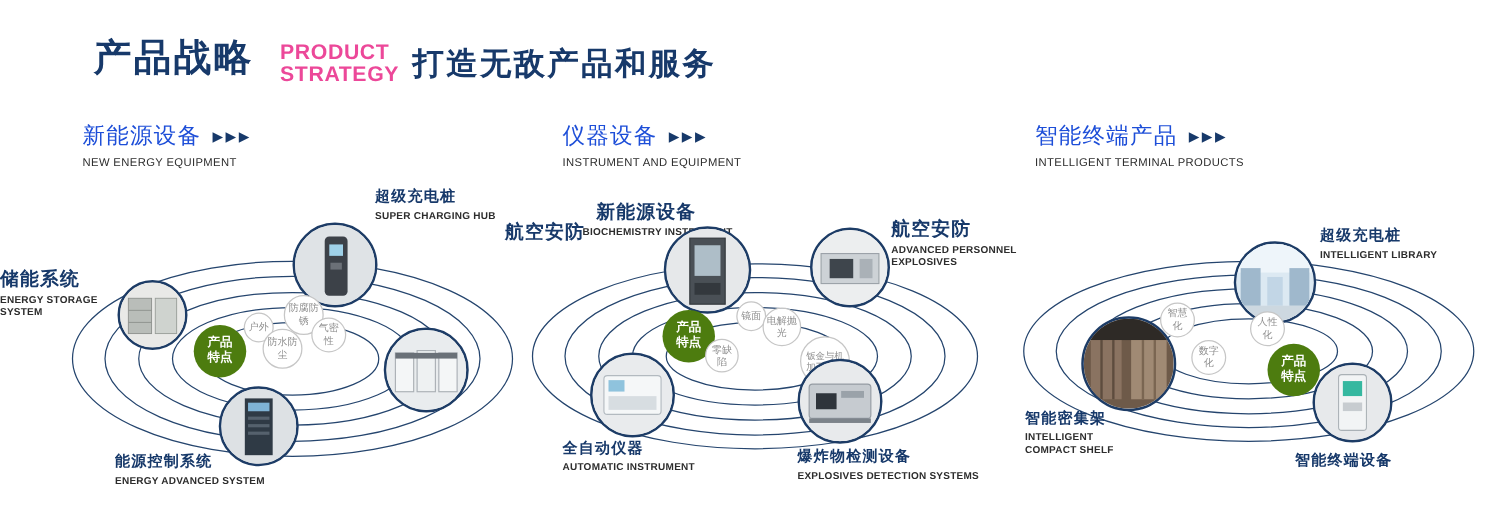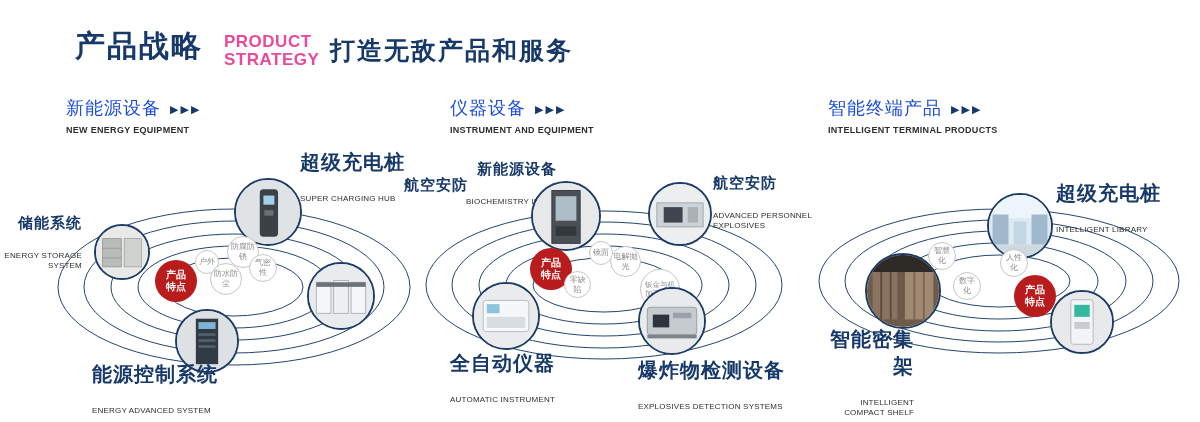--- a/index.html
+++ b/index.html
@@ -8,40 +8,40 @@
           font-family:"Liberation Sans","DejaVu Sans",sans-serif}
   .abs{position:absolute}
   
   .hdr-cn{font-size:30px;font-weight:bold;color:#17396a;letter-spacing:2px}
   .hdr-en{font-size:17px;font-weight:bold;color:#ec4899;line-height:1.05;letter-spacing:.5px}
   .hdr-tag{font-size:25px;font-weight:bold;color:#17396a;letter-spacing:2px}
   
   .sec-row{display:flex;align-items:center}
   .sec-cn{font-size:18px;font-weight:normal;color:#1d4ed8;letter-spacing:1px}
   .sec-arrows{font-size:11px;color:#17396a;letter-spacing:2px;margin-left:9px;margin-top:3px}
-  .sec-en{font-size:9px;font-weight:bold;color:#2d2d2d;letter-spacing:.3px;margin-top:5px}
+  .sec-en{font-size:9px;font-weight:normal;color:#2d2d2d;letter-spacing:.3px;margin-top:5px}
   
   .rings ellipse{fill:none;stroke:#25456e;stroke-width:1}
   
   .node{position:absolute;border-radius:50%;border:2px solid #1d3c66;overflow:hidden;background:#e8eaec}
   .node svg{display:block;width:100%;height:100%}
   
-  .chip{position:absolute;border-radius:50%;background:#b91c1c;color:#fff;display:flex;
+  .chip{position:absolute;border-radius:50%;background:#4d7c0f;color:#fff;display:flex;
         align-items:center;justify-content:center;font-weight:bold;font-size:10px;line-height:1.25;text-align:center}
   .chip span{display:block;width:22px}
   
   .bubble{position:absolute;border-radius:50%;background:#fff;border:1px solid #c6c6c6;color:#8f8f8f;
           display:flex;align-items:center;justify-content:center;text-align:center;font-size:8px;line-height:1.25}
   .bubble span{display:block;width:92%}
   .bubble.tiny{font-size:7.5px}
   
-  .plabel-cn{font-size:20px;font-weight:bold;color:#17396a;letter-spacing:1px}
+  .plabel-cn{font-size:12px;font-weight:bold;color:#17396a;letter-spacing:1px}
   .plabel-cn.sm{font-size:15px}
-  .plabel-en{font-size:8px;font-weight:normal;color:#2d2d2d;margin-top:18px;letter-spacing:.2px;line-height:1.3}
-  .right{text-align:right}
+  .plabel-en{font-size:8px;font-weight:bold;color:#2d2d2d;margin-top:2px;letter-spacing:.2px;line-height:1.3}
+  .right{}
 </style>
 </head>
 <body>
 
 <div id="canvas">
 
   <div class="abs hdr-cn" style="left:75px;top:26px">产品战略</div>
   <div class="abs hdr-en" style="left:224px;top:33px">
     <div>PRODUCT</div>
     <div>STRATEGY</div>
@@ -285,15 +285,16 @@
 
   <div class="node" style="left:1050px;top:290px;width:64px;height:64px">
     <svg viewBox="0 0 70 70">
       <rect width="70" height="70" fill="#e7e9eb"></rect>
       <rect x="22" y="9" width="26" height="52" rx="3" fill="#f2f4f5" stroke="#aab1b6"></rect>
       <rect x="26" y="15" width="18" height="14" fill="#35b8a0"></rect>
         <rect x="26" y="35" width="18" height="8" fill="#c7ccd0"></rect>
     </svg>
   </div>
   <div class="abs" style="left:1036px;top:360px;width:150px">
+    <div class="plabel-cn">智能终端设备</div>
   </div>
 
 </div>
 
 </body></html>

